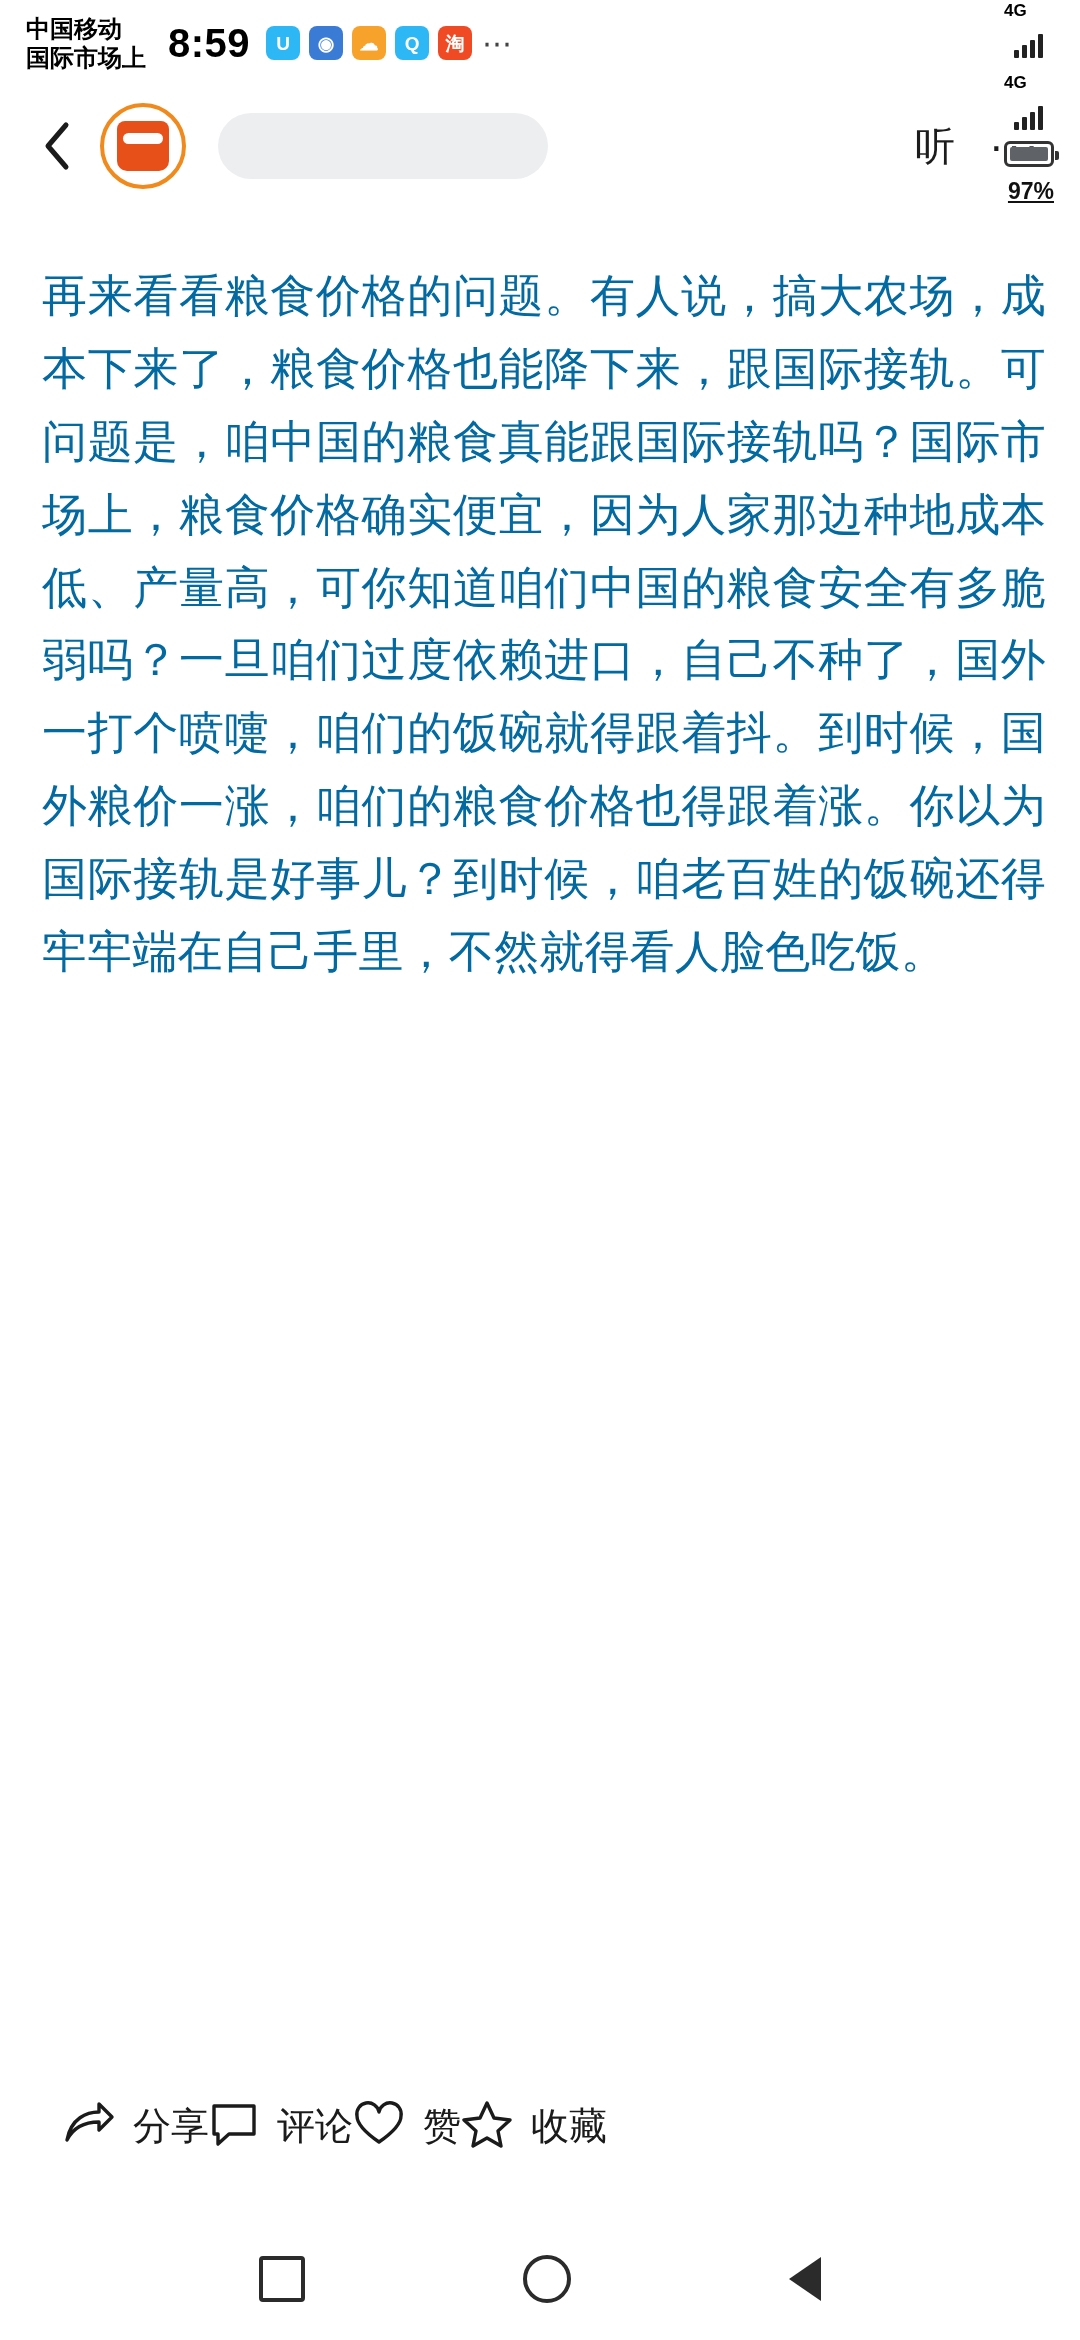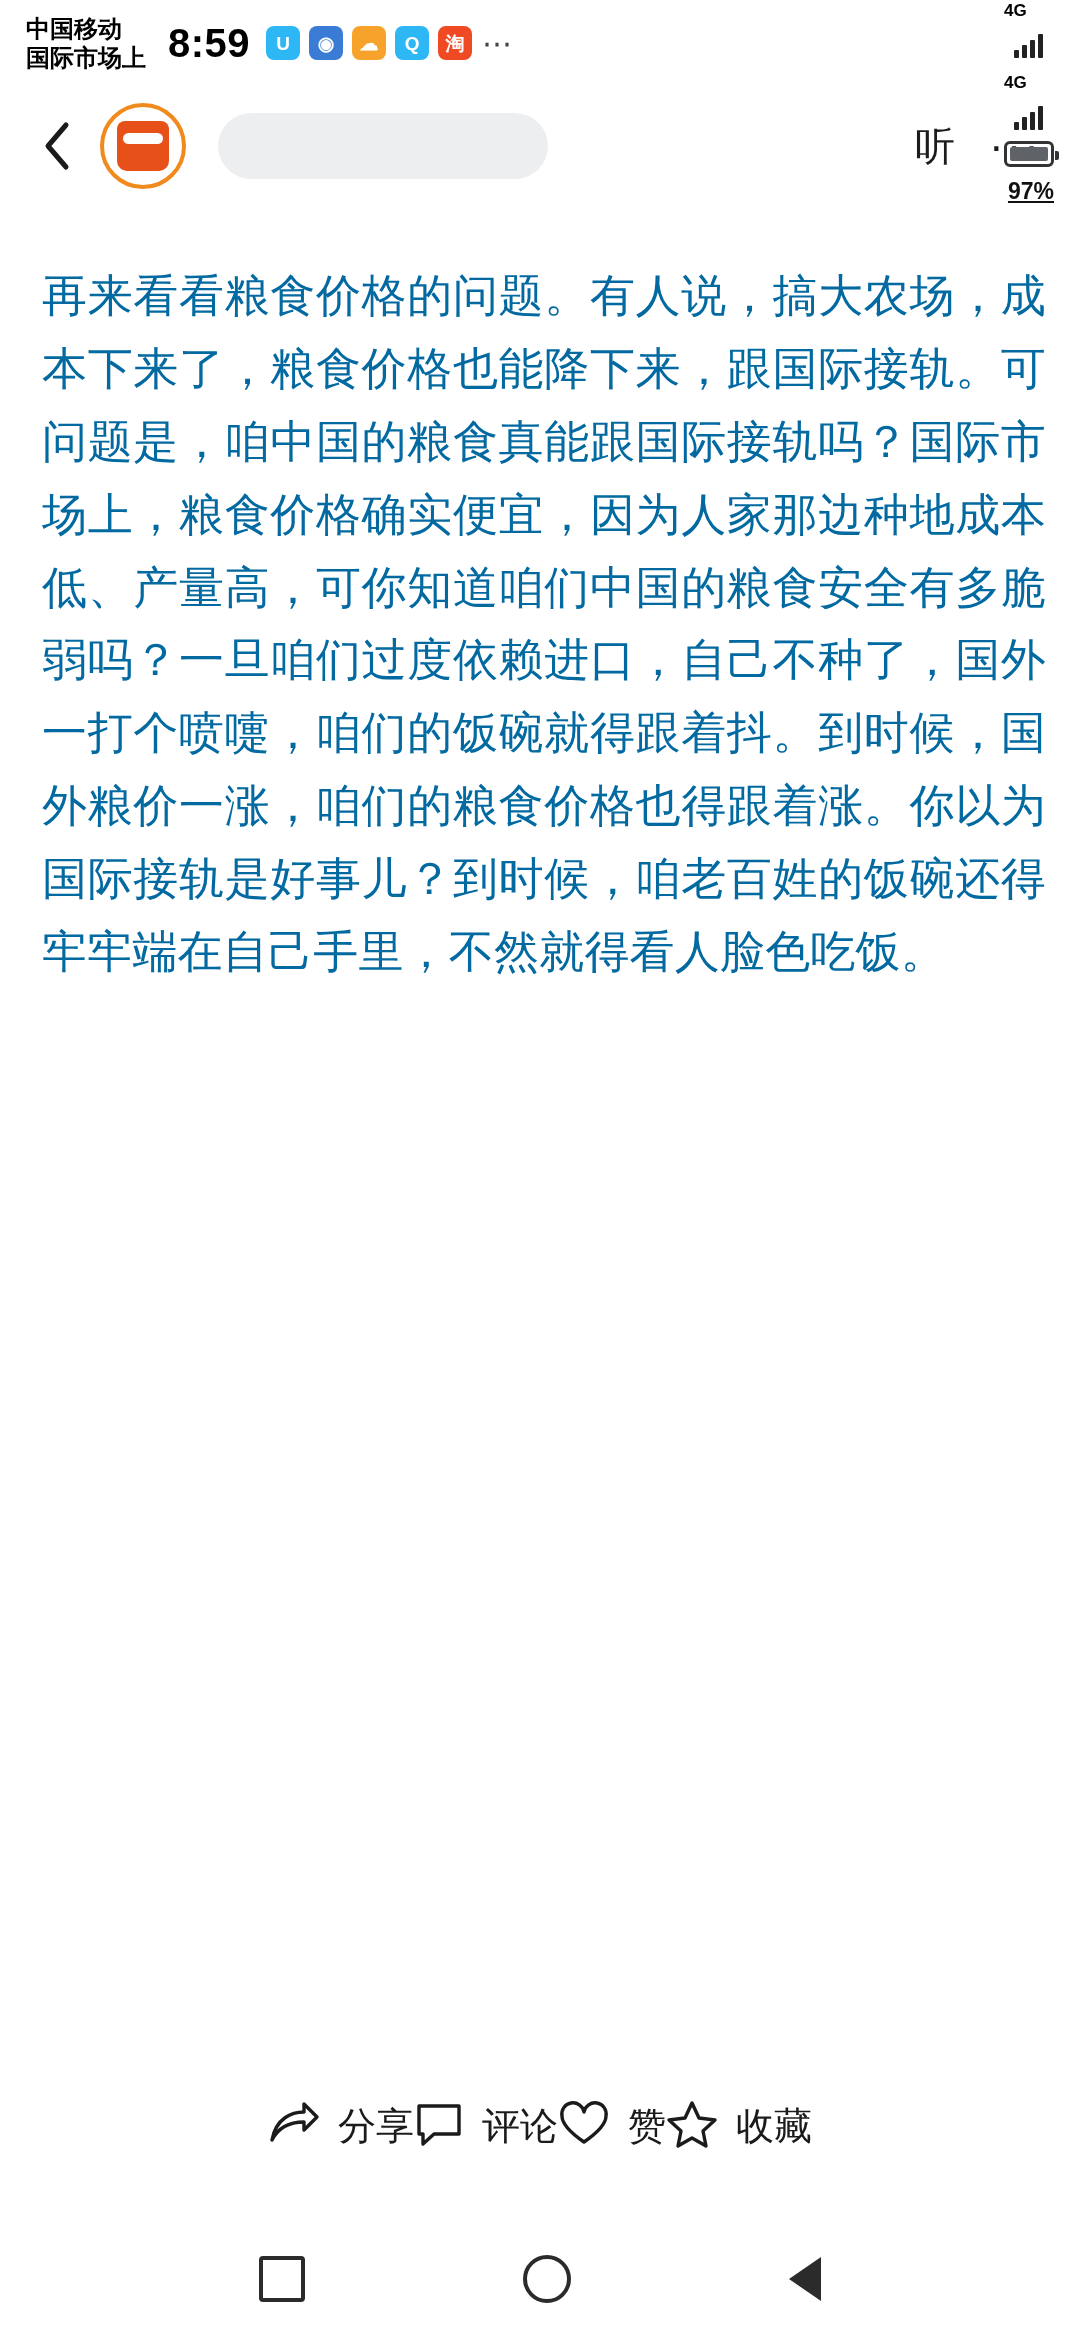--- a/index.html
+++ b/index.html
@@ -216,22 +216,22 @@
 
   
   .actionbar {
     position: absolute;
     left: 0;
     right: 0;
     bottom: 148px;
     height: 132px;
     display: flex;
     align-items: center;
-    justify-content: center;
-    padding: 0 48px;
+    justify-content: flex-start;
+    padding: 0 63px;
     box-sizing: border-box;
   }
   .action {
     display: flex;
     align-items: center;
     gap: 18px;
   }
   .action .lbl {
     font-size: 38px;
     color: #1b1b1b;

